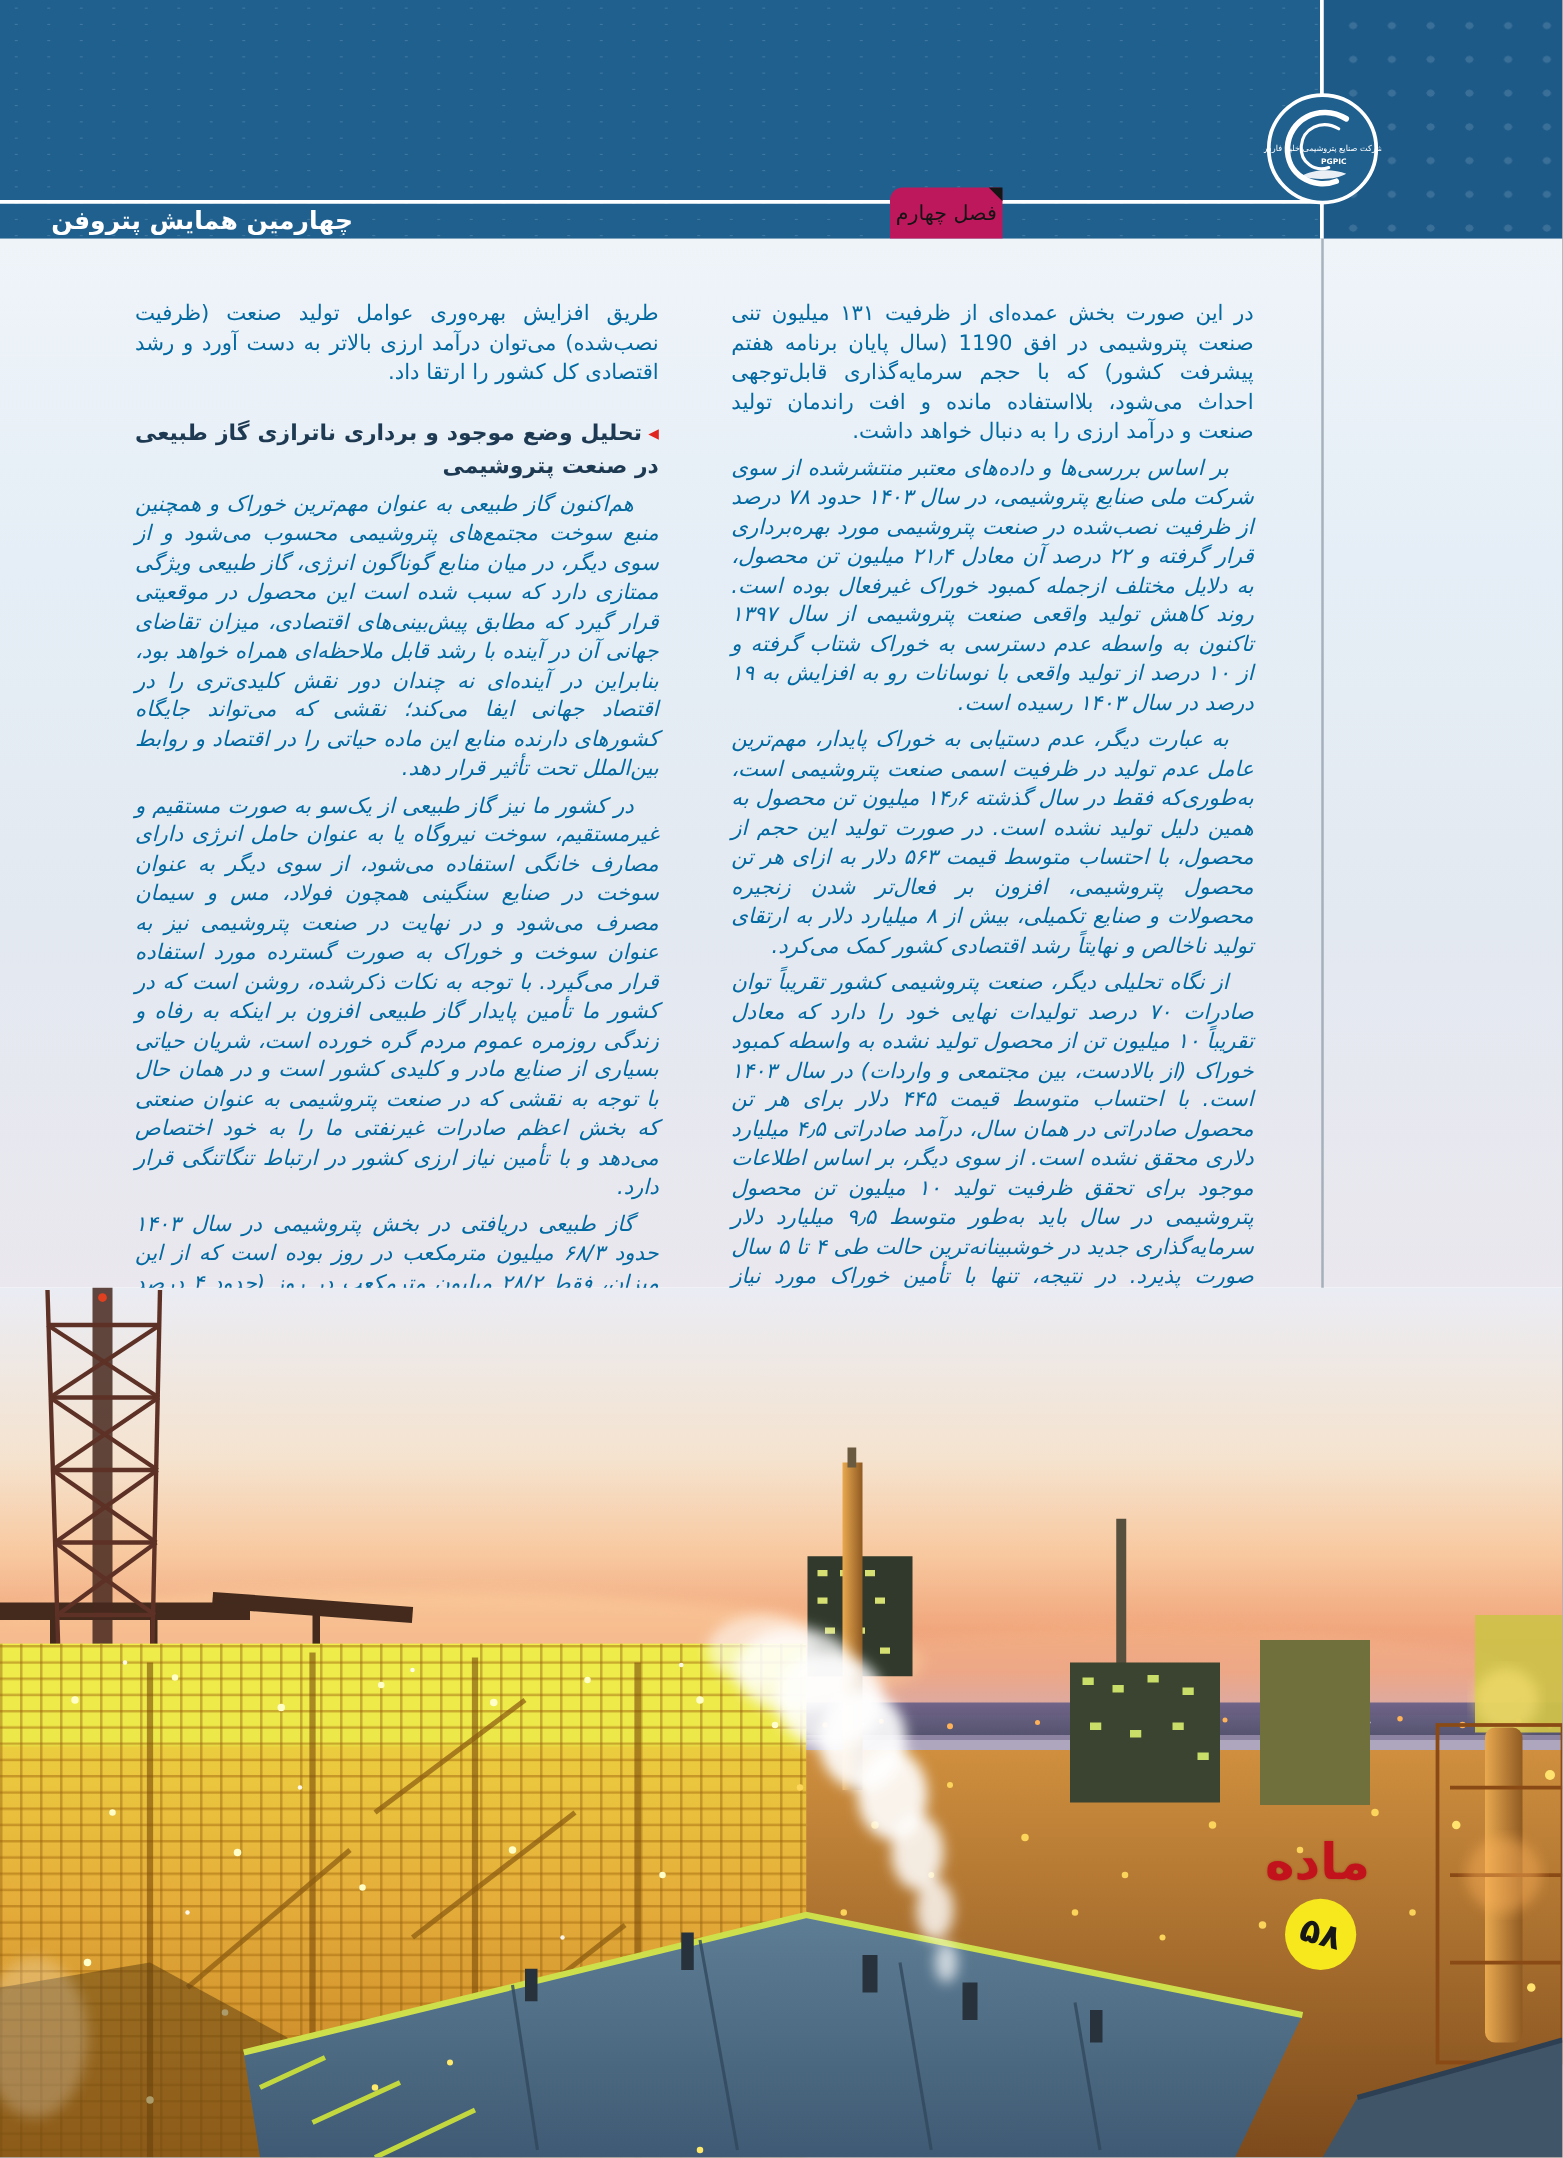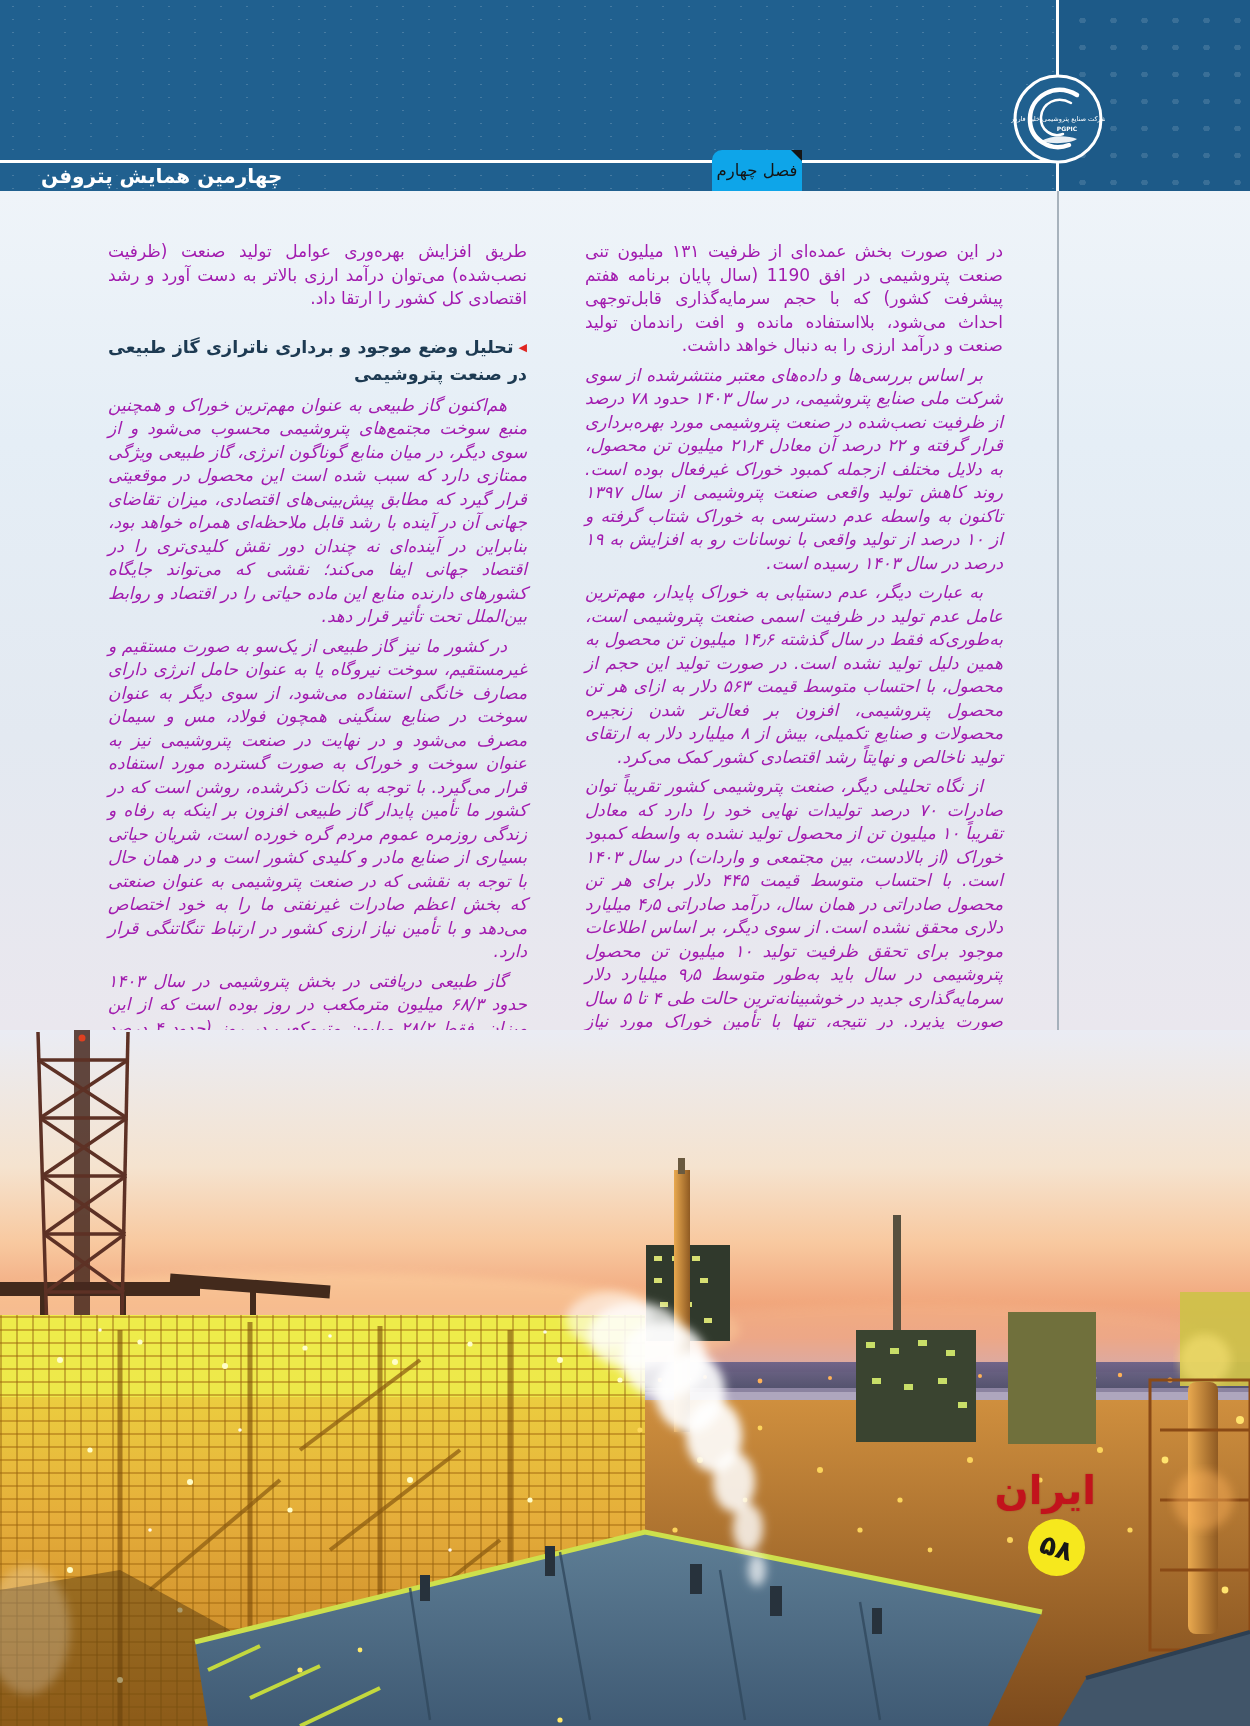--- a/index.html
+++ b/index.html
@@ -13,36 +13,36 @@
         background-size:26px 13px;}
   .dots-big{position:absolute;top:0;left:1058px;right:0;height:191px;background:rgba(8,40,74,.10);}
   .dots-big i{position:absolute;inset:0;display:block;
         background-image:radial-gradient(rgba(255,255,255,.13) 3.1px,transparent 3.4px);
         background-size:31px 27px;background-position:9px 7px;}
   .hline{position:absolute;top:160px;left:0;width:1056px;height:3px;background:#fff;}
   .vline-white{position:absolute;left:1056px;top:0;width:3px;height:191px;background:#fff;}
   .header-title{position:absolute;top:163px;left:0;width:1013px;height:28px;line-height:27px;
         text-align:left;color:#fff;font-weight:bold;font-size:20px;direction:rtl;padding-left:41px;}
   .header-title b{display:inline-block;direction:rtl;}
-  .tab{position:absolute;left:712px;top:150px;width:90px;height:41px;background:#0ea5e9;
+  .tab{position:absolute;left:712px;top:150px;width:90px;height:41px;background:#be185d;
         border-radius:10px 3px 0 0;display:flex;align-items:center;justify-content:center;
         font-size:16.5px;font-weight:500;color:#141414;}
   .tab-fold{position:absolute;right:0;top:0;width:0;height:0;
         border-top:11px solid #151515;border-left:11px solid transparent;}
   .logo{position:absolute;left:1011px;top:72px;width:94px;height:94px;}
 
   
   .content-bg{position:absolute;top:191px;left:0;width:1250px;height:839px;
         background:linear-gradient(180deg,#eff4f9 0%,#e5eef6 30%,#e3e9f1 65%,#eae7ee 100%);}
   .vline-gray{position:absolute;left:1057px;top:191px;width:2px;height:1271px;background:#9aa6b1;opacity:.85;}
 
   .col{position:absolute;top:240px;}
   .col-right{right:247px;width:418px;}
   .col-left{left:108px;width:419px;}
-  p.body{margin:0 0 6px 0;font-size:17px;line-height:23.5px;color:#a21caf;
+  p.body{margin:0 0 6px 0;font-size:17px;line-height:23.5px;color:#0369a1;
         text-align:justify;direction:rtl;}
   p.indent{text-indent:20px;font-style:italic;}
   .heading{margin:24px 0 8px 0;font-size:17.5px;line-height:24px;font-weight:bold;
         color:#1d3a52;text-align:justify;direction:rtl;}
   .bullet{color:#e02520;font-size:11px;display:inline-block;transform:translateY(-2px);margin-left:5px;}
 
   
   .sidebar-caption{position:absolute;left:1066px;top:1052px;width:62px;font-size:15.5px;
         line-height:22px;color:#233140;text-align:right;direction:rtl;}
   .chevron-btn{position:absolute;left:1066px;top:1106px;width:31px;height:31px;border-radius:50%;
@@ -361,18 +361,18 @@
       <ellipse cx="636" cy="306" rx="48" ry="34" opacity=".75"></ellipse>
       <ellipse cx="610" cy="290" rx="44" ry="28" opacity=".55"></ellipse>
     </g>
 
     <g>
       <polygon points="1086,648 1250,602 1250,696 1058,696" fill="#415569"></polygon>
       <path d="M1086 648 L1250 602" stroke="#2d3f52" stroke-width="4"></path>
     </g>
   </svg>
 
-  <div class="iran-brand">ایران</div>
+  <div class="iran-brand">ماده</div>
   <div class="page-badge">
     <span>۵۸</span>
   </div>
 
 </div>
 
 </body></html>

